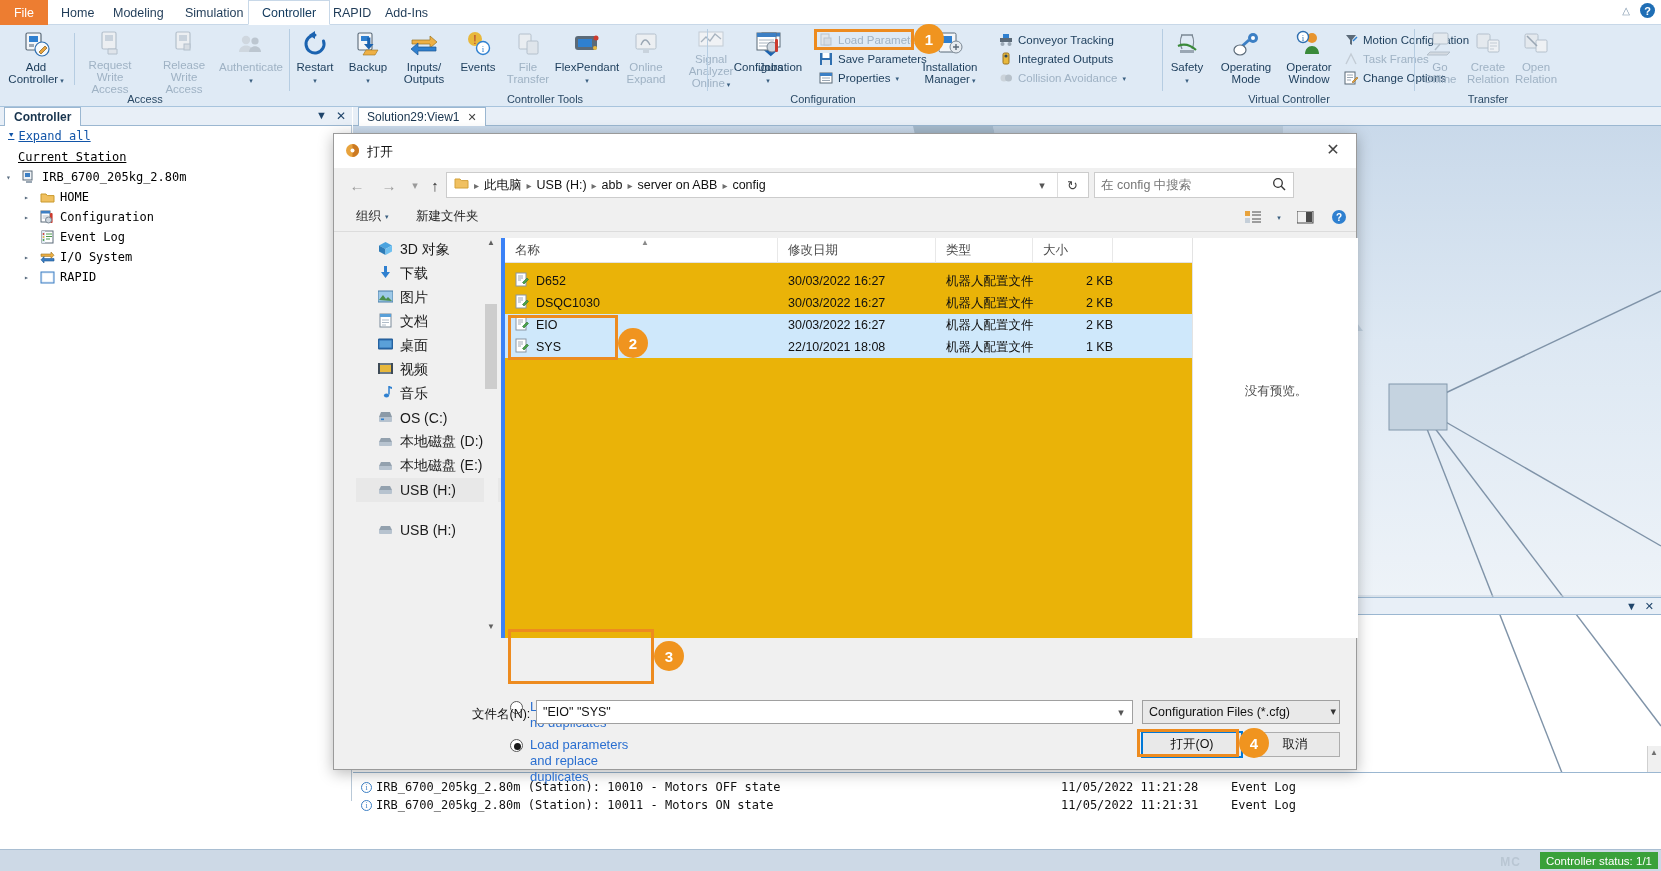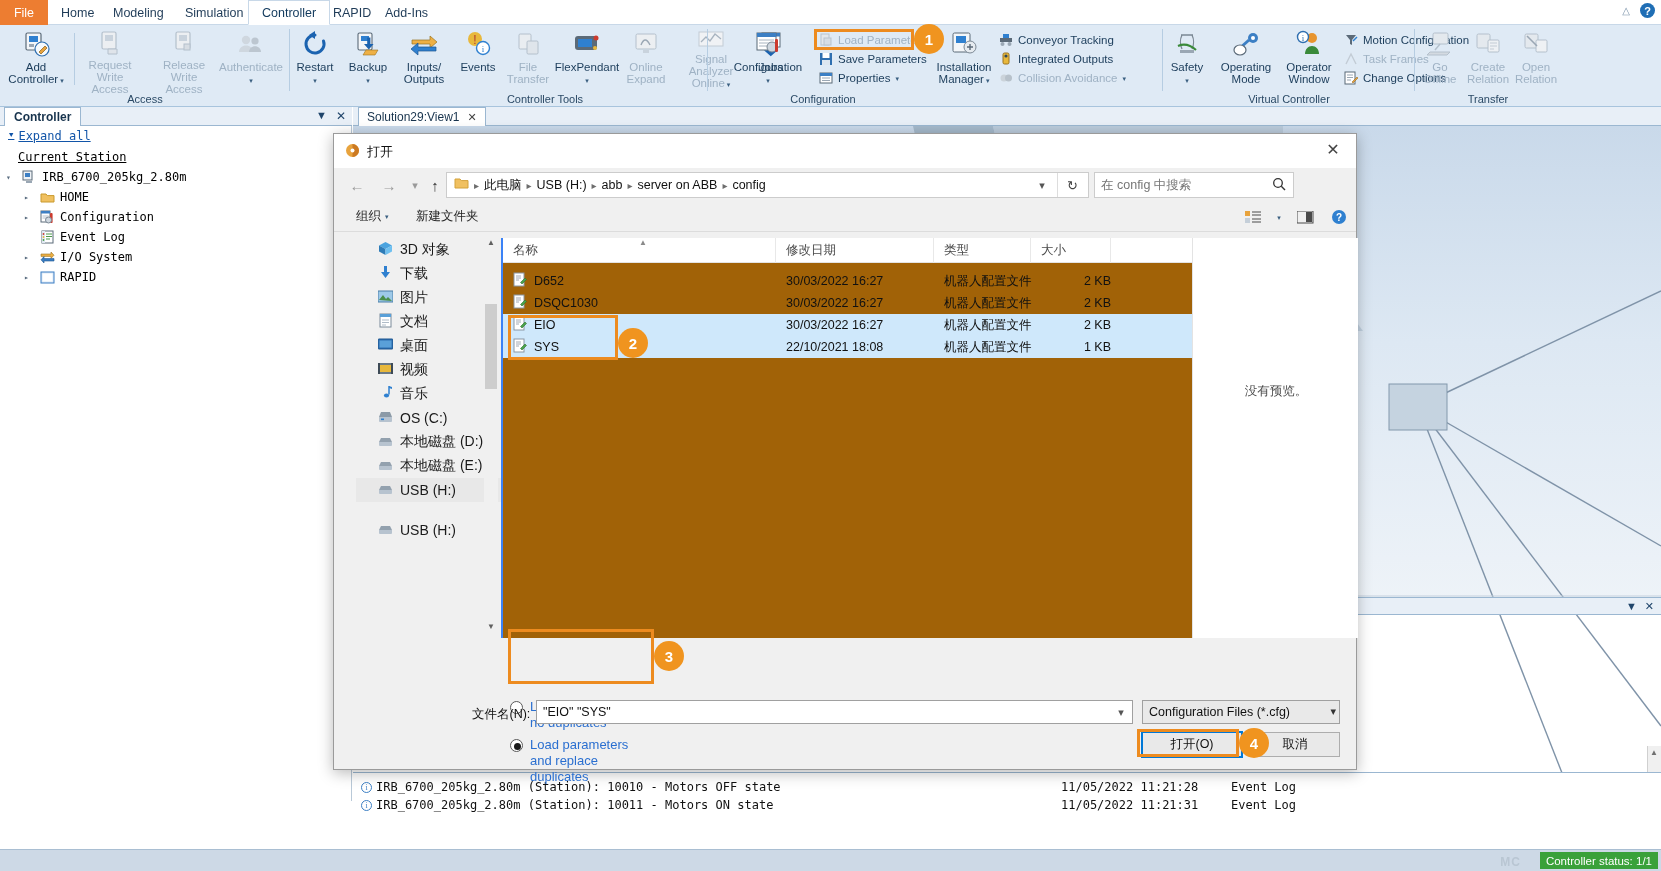--- a/index.html
+++ b/index.html
@@ -225,21 +225,21 @@
   .navpane-scroll {
     position: absolute; left: 150px; top: 104px; width: 14px; height: 400px;
     background: #f0f0f0;
   }
   .nps-thumb { position: absolute; left: 1px; top: 66px; width: 12px; height: 85px; background: #cdcdcd; }
   .nps-up { position: absolute; left: 0; top: 0; width: 14px; height: 16px; text-align: center; font-size: 8px; color: #606060;}
   .nps-dn { position: absolute; left: 0; bottom: 0; width: 14px; height: 16px; text-align: center; font-size: 8px; color: #606060;}
 
   .filepane {
     position: absolute; left: 167px; top: 104px; width: 691px; height: 400px;
-    background: #a16207; border-left: 2px solid #3b82f6;
+    background: #eab308; border-left: 4px solid #3b82f6;
   }
   .col-hdr { position: absolute; left: 0; top: 0; width: 100%; height: 25px; background: #fff; border-bottom: 1px solid #e3e3e3;}
   .col {
     position: absolute; top: 0; height: 25px; display: flex; align-items: center;
     padding-left: 10px; font-size: 12.5px; color: #4a4a4a;
     border-right: 1px solid #e8e8e8;
   }
   .col .sortarrow { position: absolute; left: 50%; top: 0px; font-size: 8px; color:#8a8a8a;}
   .frow { position: absolute; left: 0; width: 100%; height: 22px; }
   .frow.sel { background: #cfe8fb; }
@@ -518,21 +518,21 @@
         <span class="ic">
           <svg width="14" height="14" viewBox="0 0 14 14">
               <rect x="1" y="2" width="12" height="10" fill="#fff" stroke="#5b6a78"></rect>
               <rect x="1" y="2" width="12" height="3" fill="#3c7fc4"></rect>
               <path d="M3 7h8M3 9.5h8" stroke="#9aa7b4"></path>
             </svg>
         </span>
         <span>Properties</span>
         <span class="caret">▾</span>
       </div>
-      <div class="btn-big" style="left:225px;width:62px">
+      <div class="btn-big" style="left:211px;width:62px">
         <div class="ic">
           <svg width="30" height="28" viewBox="0 0 30 28">
             <rect x="4" y="3" width="17" height="19" rx="1.5" fill="#f3f6f9" stroke="#5b6a78"></rect>
             <rect x="7" y="6" width="10" height="7" fill="#2f80d0"></rect>
             <circle cx="21" cy="17" r="6" fill="#e6ebf0" stroke="#7b8894"></circle>
             <path d="M18 17 h6 M21 14 v6" stroke="#5b6a78" stroke-width="1.4"></path>
           </svg>
         </div>
         <div class="lbl"><span>Installation</span><br><span>Manager</span><span class="caret"> ▾</span></div>
       </div>

